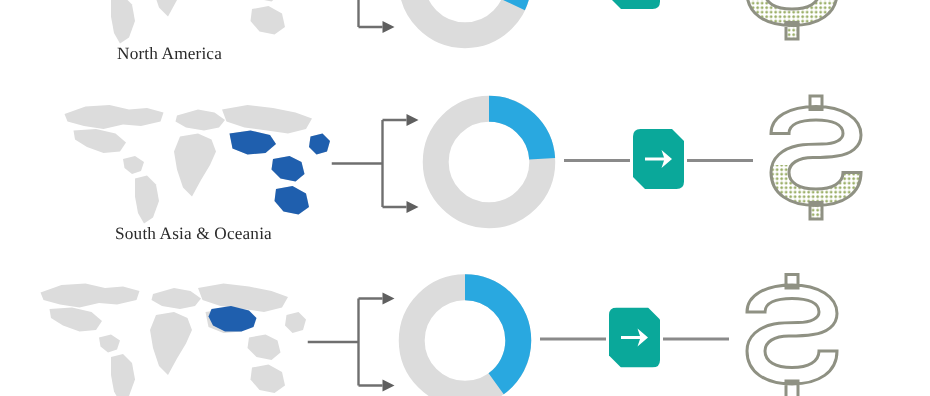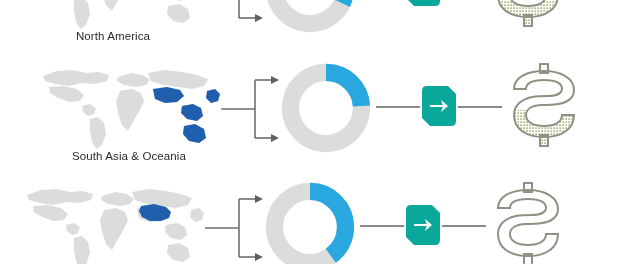--- a/index.html
+++ b/index.html
@@ -50,21 +50,21 @@
     display: block;
   }
   .region-label {
     position: absolute;
     left: 0;
     top: 92px;
     width: 190px;
     text-align: center;
     font-size: 11.5px;
     color: #2b2b2b;
-    font-family: Liberation Sans, sans-serif;
+    font-family: Liberation Serif, serif;
     letter-spacing: 0.1px;
     white-space: nowrap;
   }
 
   
   .bracket {
     position: absolute;
     left: 205px;
     top: 14px;
     width: 62px;

